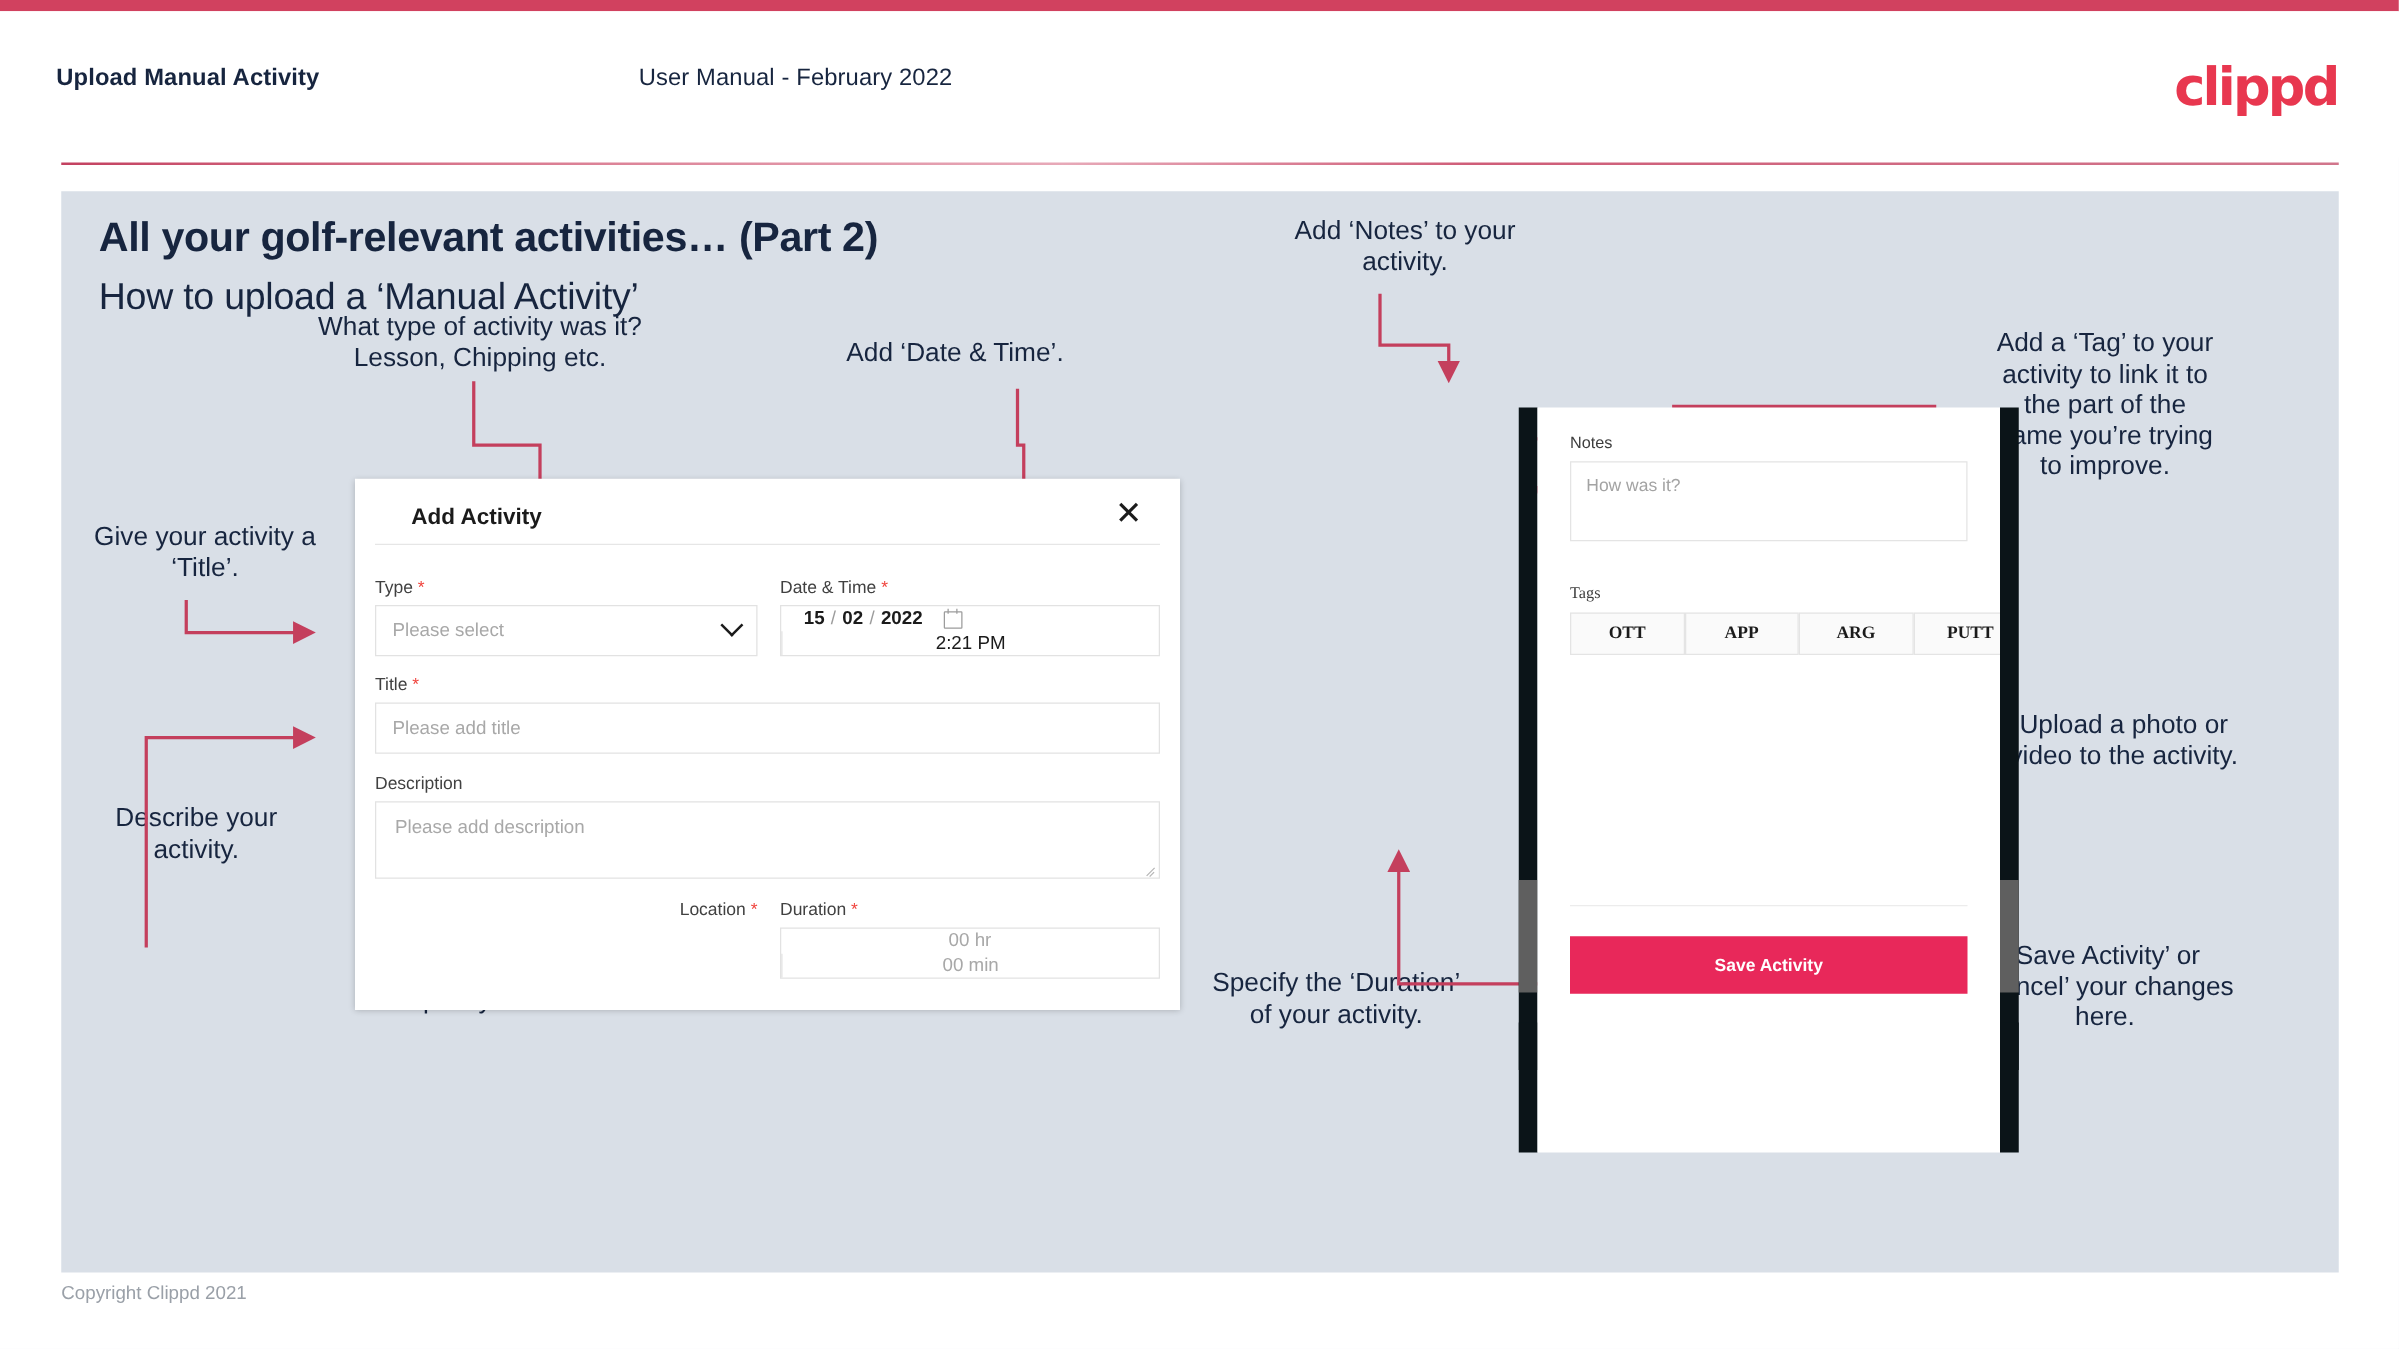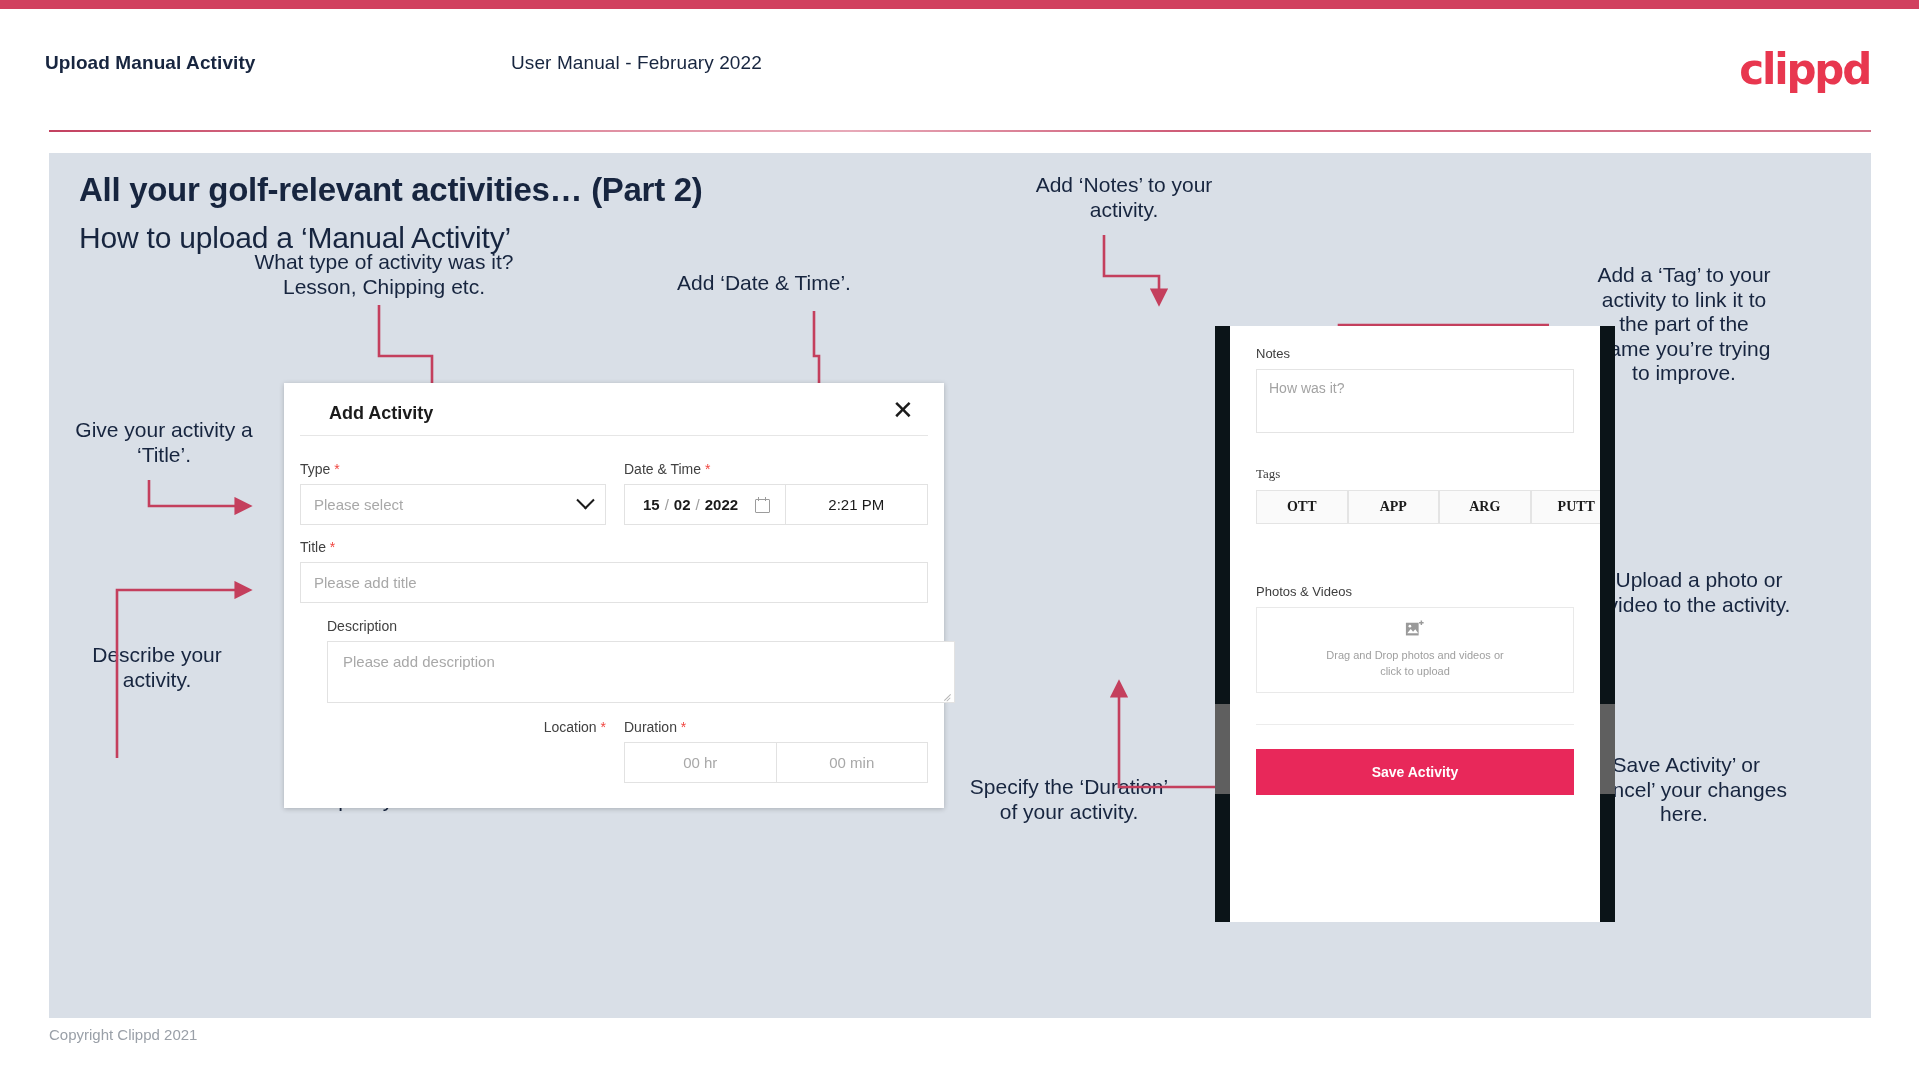--- a/index.html
+++ b/index.html
@@ -112,21 +112,21 @@
   }
   .resize-grip::before { width:9px; transform: rotate(-45deg); top:6px; left:0; }
   .resize-grip::after  { width:5px; transform: rotate(-45deg); top:8px; left:3px; }
 
   .chev {
     margin-left: auto; width: 13px; height: 13px;
     border-right: 2px solid #1b1b1b; border-bottom: 2px solid #1b1b1b;
     transform: rotate(45deg) translate(-3px,-3px);
   }
 
-  .split-row { display: flex; border: 1px solid #e2e2e2; height: 41px; }
+  .split-row { display: flex; border: 1px solid #e2e2e2; height: 41px; flex-direction: column; }
   .split-cell {
     flex: 1; display: flex; align-items: center; justify-content: center;
     font-size: 15px; color: #a8a8a8; position: relative;
   }
   .split-cell + .split-cell { border-left: 1px solid #e2e2e2; }
   .date-cell { justify-content: flex-start; padding-left: 18px; color: #1b1b1b; font-weight: 700; }
   .date-sep { color: #9c9c9c; font-weight: 400; margin: 0 5px; }
   .cal-icon { margin-left: 17px; width: 15px; height: 16px; position: relative; }
   .cal-icon::before {
     content:''; position:absolute; inset:2px 0 0 0; border:1.4px solid #9c9c9c; border-radius:1px;
@@ -297,21 +297,21 @@
       </div>
     </div>
 
     <div class="fgroup" style="left:16px; top:156px; width:628px;">
       <span class="flabel"><span>Title</span> <span class="req">*</span></span>
       <div class="finput">
         <span>Please add title</span>
       </div>
     </div>
 
-    <div class="fgroup" style="left:16px; top:235px; width:628px;margin-left:27px;">
+    <div class="fgroup" style="left:16px; top:235px; width:628px;">
       <span class="flabel">Description</span>
       <div class="ftextarea">
         <span>Please add description</span>
         <span class="resize-grip"></span>
       </div>
     </div>
 
     <div class="fgroup" style="left:16px; top:336px; width:306px;text-align:right;">
       <span class="flabel"><span>Location</span> <span class="req">*</span></span>
     </div>
@@ -351,35 +351,20 @@
       <div style="position:absolute; left:26px; top:140px; width:366px;font-family:Liberation Serif, serif;">
         <div class="p-label" style="margin-bottom:8px;">Tags</div>
         <div class="tag-grid">
           <div class="tag-btn">OTT</div>
           <div class="tag-btn">APP</div>
           <div class="tag-btn">ARG</div>
           <div class="tag-btn">PUTT</div>
         </div>
       </div>
 
-      <div style="position:absolute; left:26px; top:258px; width:318px;">
-        <div class="p-label" style="margin-bottom:8px;">Photos &amp; Videos</div>
-        <div class="dropzone">
-          <svg width="22" height="20" viewBox="0 0 24 22">
-            <path d="M2 3h14v14H2z" fill="#9a9a9a"></path>
-            <path d="M3.5 14.5l3.8-4.6 2.6 3.1 2.4-2.8 3.2 4.3z" fill="#ffffff"></path>
-            <circle cx="6.4" cy="6.8" r="1.5" fill="#ffffff"></circle>
-            <path d="M19 0.5v5M16.5 3h5" stroke="#9a9a9a" stroke-width="1.6" fill="none"></path>
-          </svg>
-          <div class="dz-text">
-            <span>Drag and Drop photos and videos or</span><br>
-            <span>click to upload</span>
-          </div>
-        </div>
-      </div>
 
       <div class="p-divider" style="position:absolute; left:26px; top:398px; width:318px;"></div>
 
       <div class="save-btn" style="position:absolute; left:26px; top:423px; width:318px;">Save Activity</div>
     </div>
   </div>
 
 </div>
 
 <div class="footer">Copyright Clippd 2021</div>

